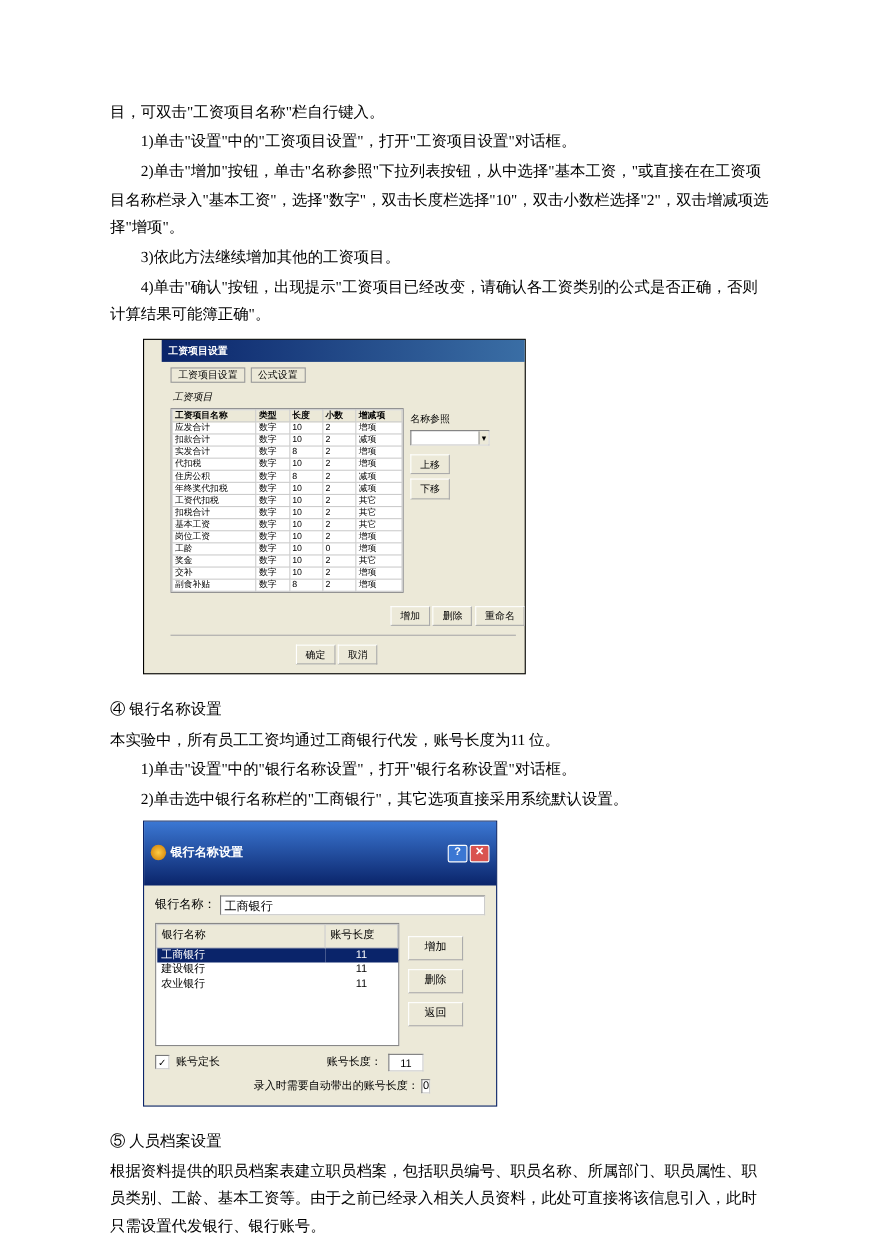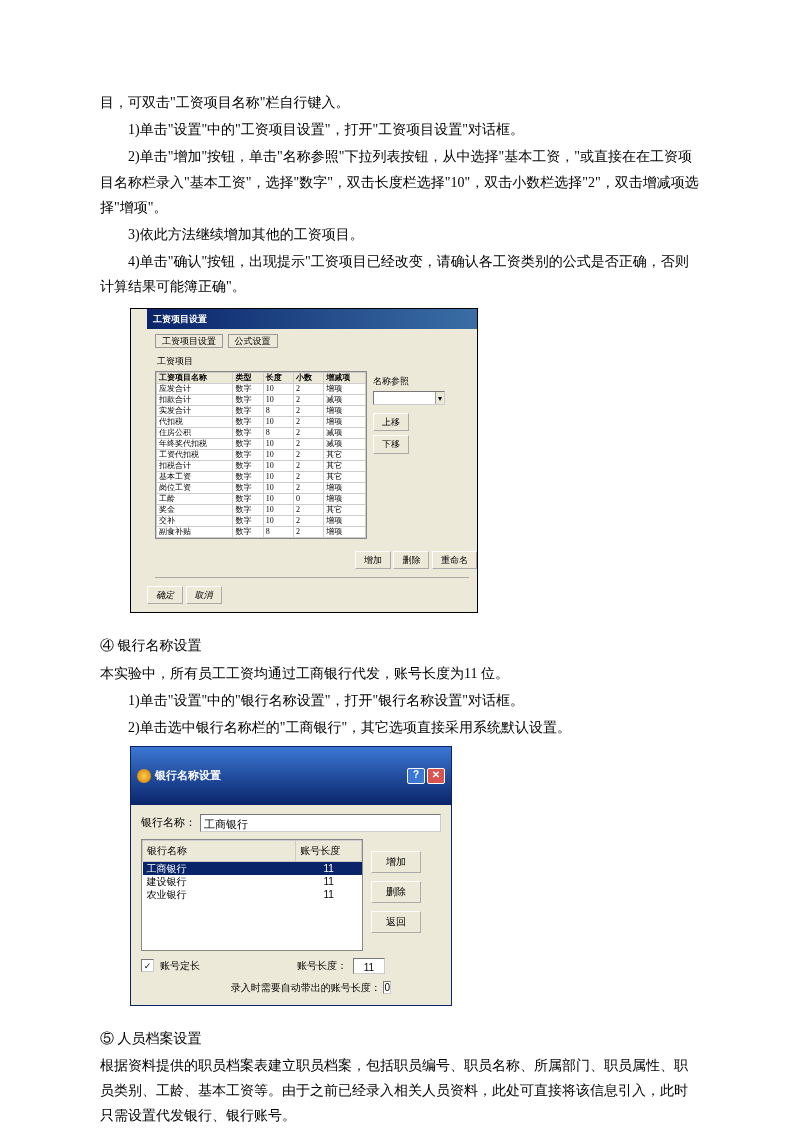--- a/index.html
+++ b/index.html
@@ -28,39 +28,38 @@
 }
 .titlebar1 {
   background: linear-gradient(to right, #0a246a, #3a6ea5);
   color: #fff;
   padding: 2px 6px;
   font-size: 9px;
   font-weight: bold;
 }
 .tabs1 { padding: 4px 8px 2px 8px; font-size: 9px; }
 .tabs1 span { padding: 1px 6px; border: 1px solid #999; background: #ece9d8; margin-right: 2px; }
-.subtab { padding: 2px 10px; font-size: 9px; }
+.subtab { padding: 2px 10px; font-size: 9px; font-style: italic; }
 .grid-area { display: flex; padding: 0 8px 6px 8px; gap: 6px; }
 .grid1 {
   border: 1px solid #888;
   background: #fff;
   font-size: 8px;
   width: 210px;
-  font-family: Liberation Serif, serif;
 }
 .grid1 table { border-collapse: collapse; width: 100%; }
 .grid1 th, .grid1 td { border: 1px solid #ccc; padding: 0 2px; text-align: left; height: 10px; line-height: 10px; }
 .grid1 th { background: #ece9d8; }
 .side1 { width: 90px; font-size: 9px; padding-top: 2px; }
 .side1 .lbl { margin-bottom: 2px; }
 .side1 .dd { border: 1px inset #ccc; background: #fff; height: 12px; width: 70px; margin-bottom: 6px; display: flex; justify-content: flex-end; }
 .side1 .dd:after { content: "▾"; font-size: 8px; padding: 0 2px; border-left: 1px solid #999; background: #ece9d8; }
 .btn-small { display: inline-block; border: 1px outset #fff; background: #ece9d8; padding: 0 8px; font-size: 9px; margin: 2px 0; }
 .btnrow1 { text-align: right; padding: 4px 0; }
-.btnrow2 { text-align: left; padding: 4px 12px 6px 0; font-style: italic; }
+.btnrow2 { text-align: center; padding: 4px 12px 6px 0; }
 .hr1 { border-top: 1px solid #aaa; margin: 2px 8px; }
 
 
 .dialog2 {
   width: 320px;
   margin: 6px 0 20px 30px;
   border: 1px solid #0a246a;
   background: #ece9d8;
   font-family: "SimSun", sans-serif;
 }

